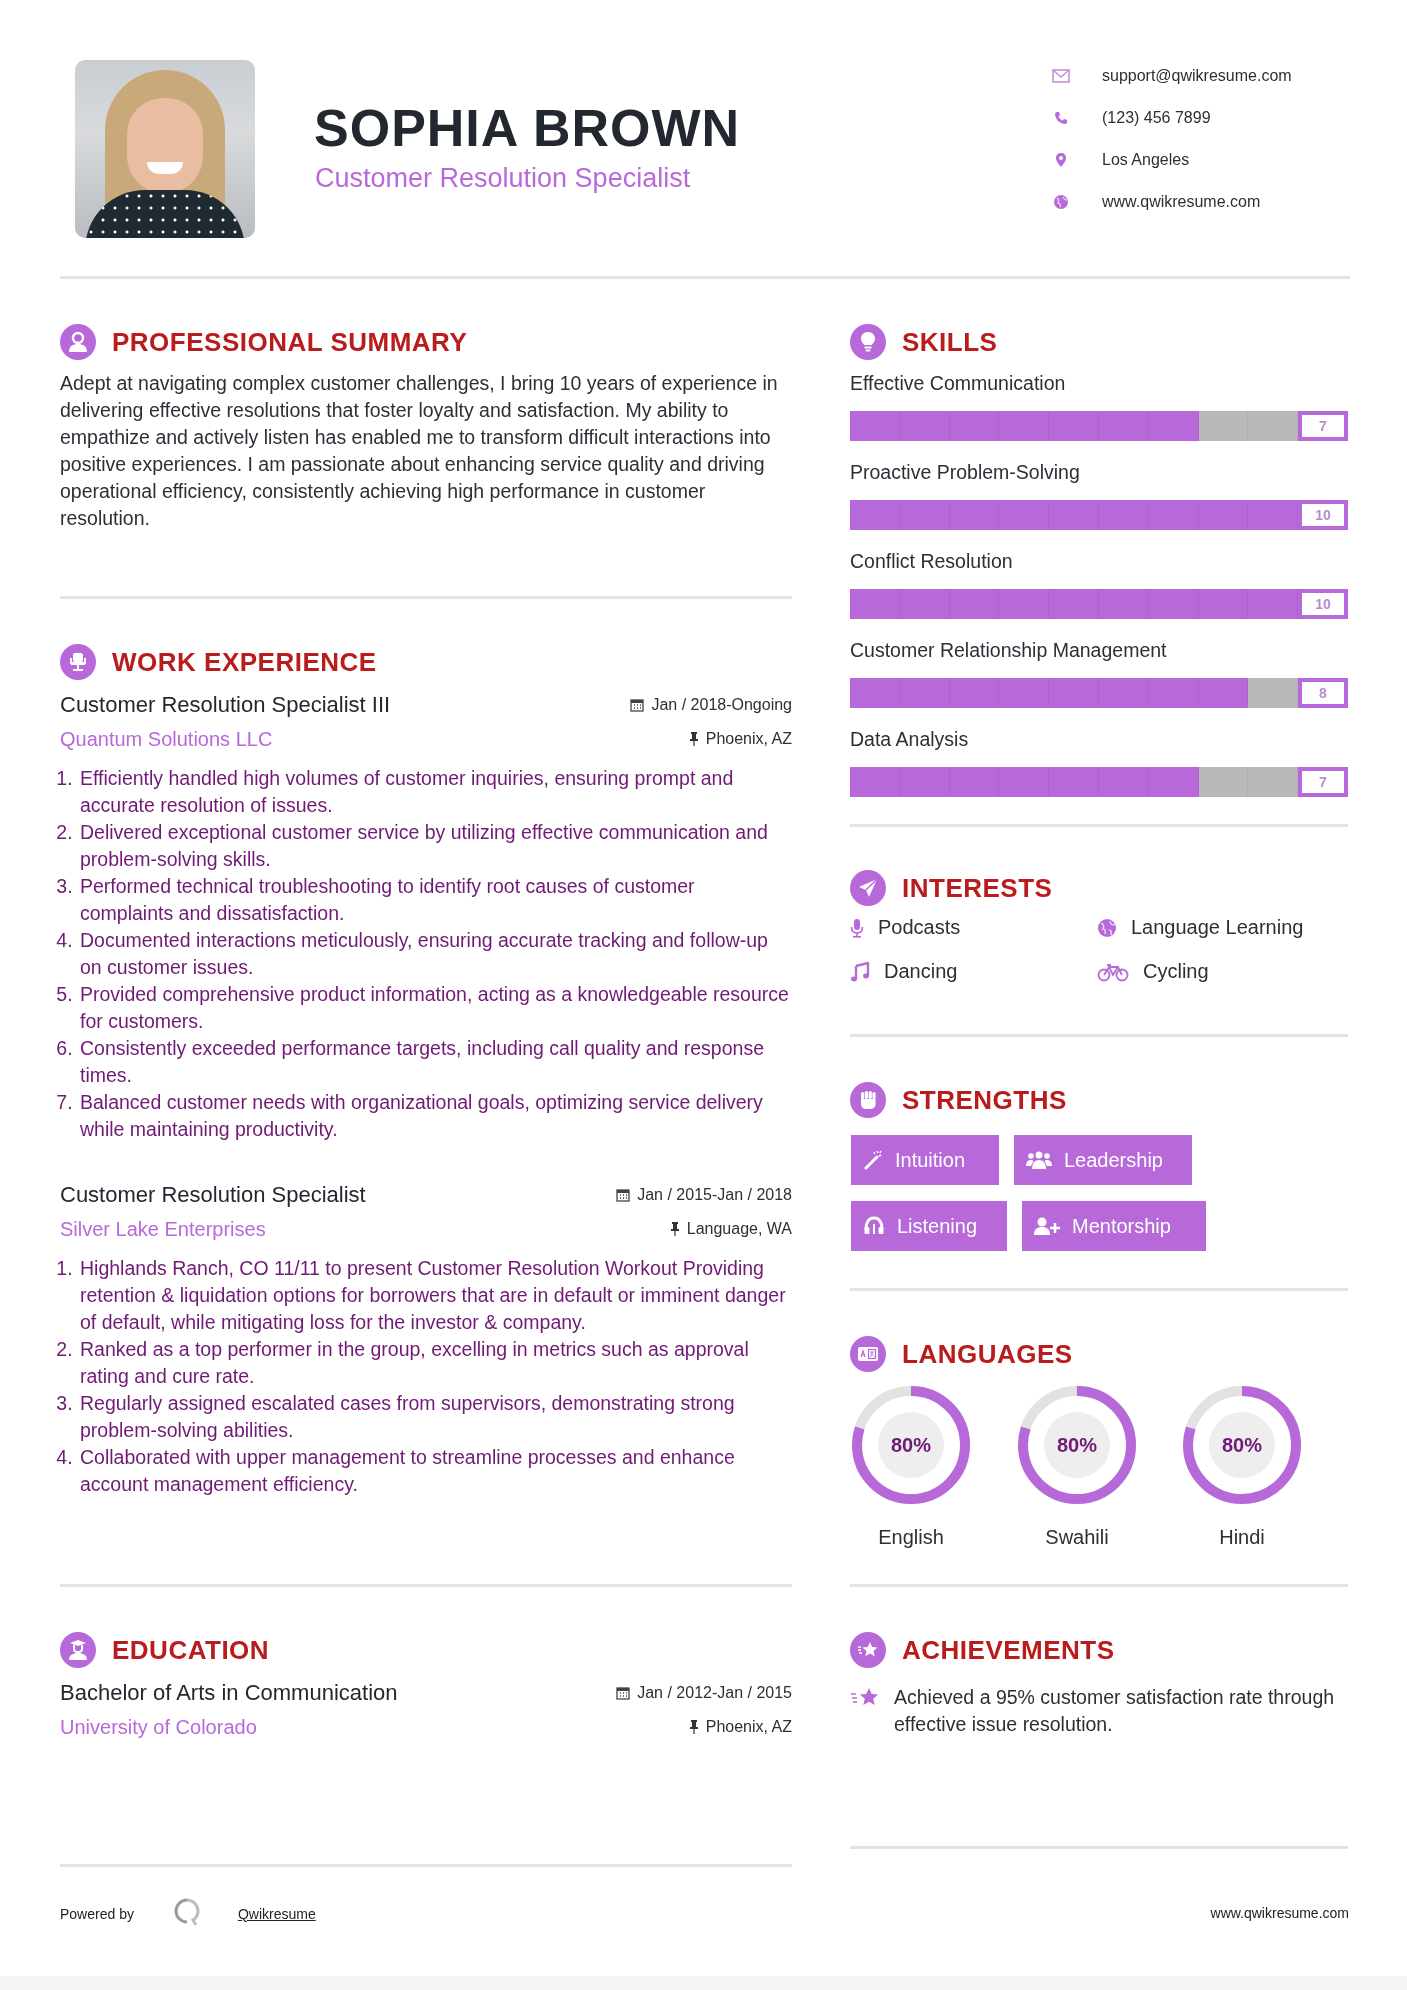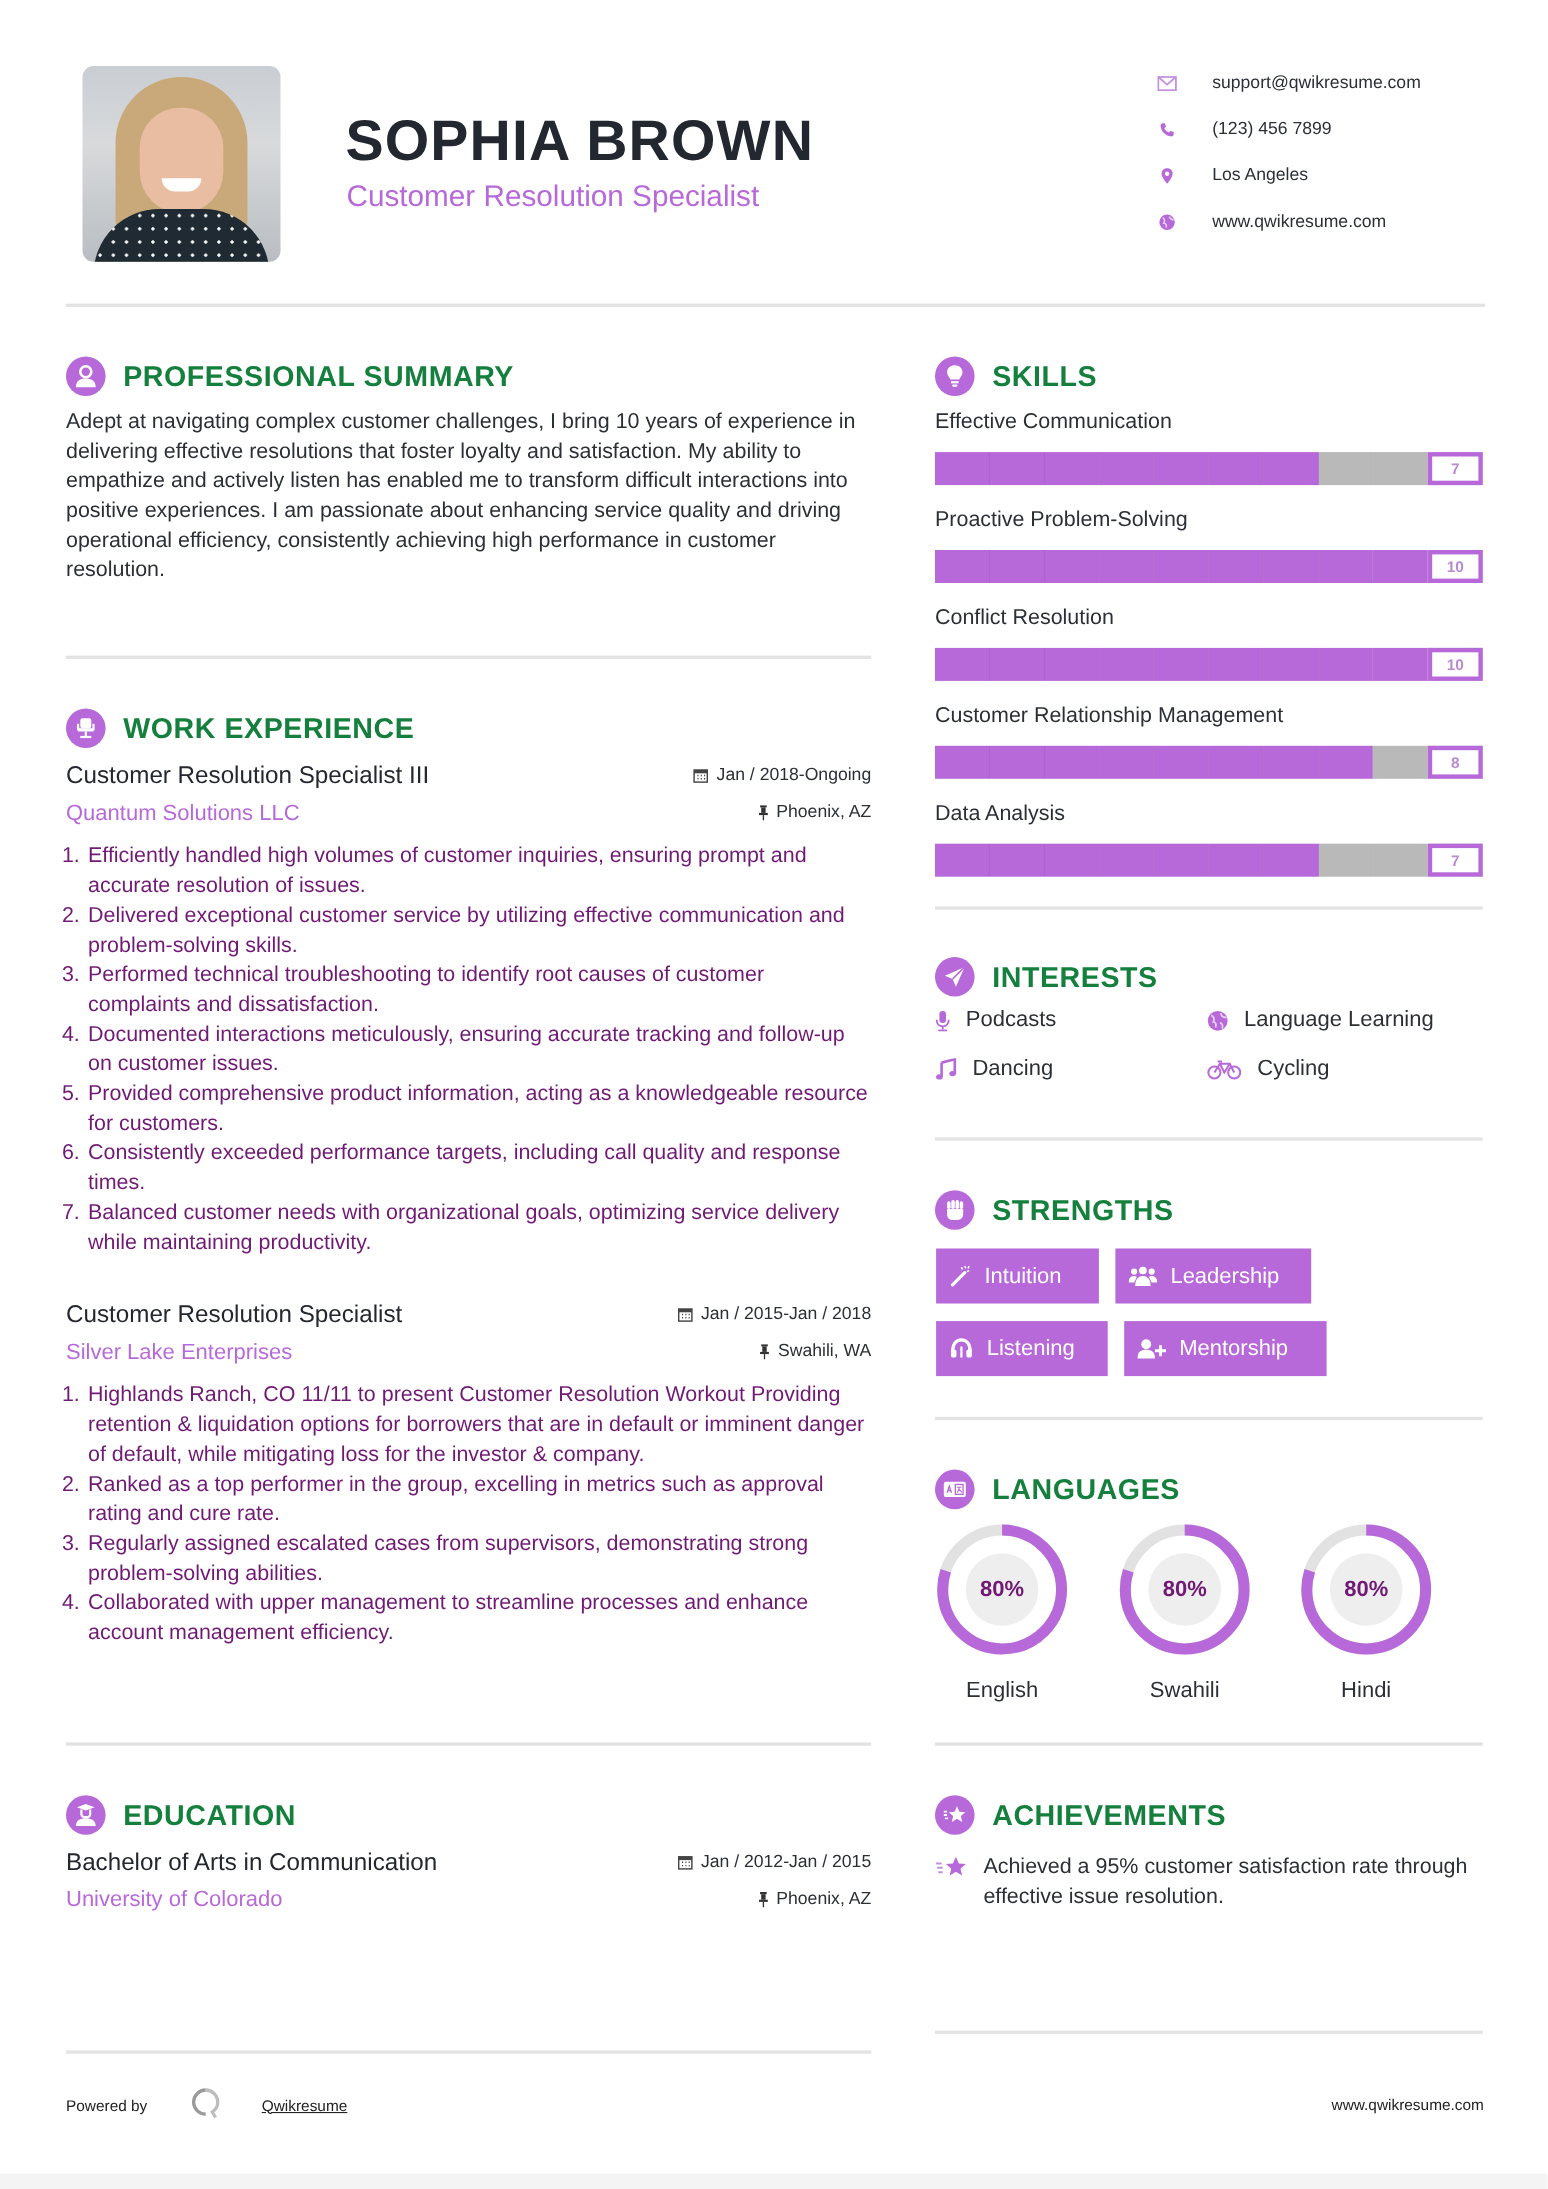--- a/index.html
+++ b/index.html
@@ -21,21 +21,21 @@
   .contact { position: absolute; left: 1050px; top: 55px; }
   .contact .row { display: flex; align-items: center; height: 42px; }
   .contact .ic { width: 22px; height: 20px; margin-right: 30px; display: flex; align-items: center; justify-content: center; }
   .contact .txt { font-size: 16px; color: #2b2f36; }
 
   .hr { position: absolute; height: 3px; background: #e3e3e3; }
 
   
   .sec-head { position: absolute; display: flex; align-items: center; }
   .sec-icon { width: 36px; height: 36px; border-radius: 50%; background: #b769d9; display: flex; align-items: center; justify-content: center; margin-right: 16px; }
-  .sec-title { font-size: 26px; font-weight: 700; letter-spacing: 0.5px; color: #15803d; }
+  .sec-title { font-size: 26px; font-weight: 700; letter-spacing: 0.5px; color: #b91c1c; }
 
   .body-text { font-size: 19.5px; line-height: 27px; color: #2b2f36; }
 
   
   .summary { position: absolute; left: 60px; top: 370px; width: 730px; }
 
   
   .job { position: absolute; left: 60px; width: 732px; }
   .job .jt { font-size: 22px; color: #232830; }
   .job .co { font-size: 20px; color: #b769d9; margin-top: 10px; }
@@ -205,21 +205,21 @@
         </svg>
       <span>Jan / 2015-Jan / 2018</span>
     </div>
     <div class="meta-loc">
       <svg width="10" height="14" viewBox="0 0 10 14">
           <rect x="2" y="0" width="6" height="2" fill="#333"></rect>
           <rect x="3" y="2" width="4" height="5" fill="#333"></rect>
           <rect x="1" y="7" width="8" height="2" fill="#333"></rect>
           <rect x="4.4" y="9" width="1.2" height="5" fill="#333"></rect>
         </svg>
-      <span>Swahili, WA</span>
+      <span>Language, WA</span>
     </div>
     <ol>
       <li>Highlands Ranch, CO 11/11 to present Customer Resolution Workout Providing retention &amp; liquidation options for borrowers that are in default or imminent danger of default, while mitigating loss for the investor &amp; company.</li>
       <li>Ranked as a top performer in the group, excelling in metrics such as approval rating and cure rate.</li>
       <li>Regularly assigned escalated cases from supervisors, demonstrating strong problem-solving abilities.</li>
       <li>Collaborated with upper management to streamline processes and enhance account management efficiency.</li>
     </ol>
   </div>
 
   <div class="hr" style="left:60px; top:1584px; width:732px;"></div>

